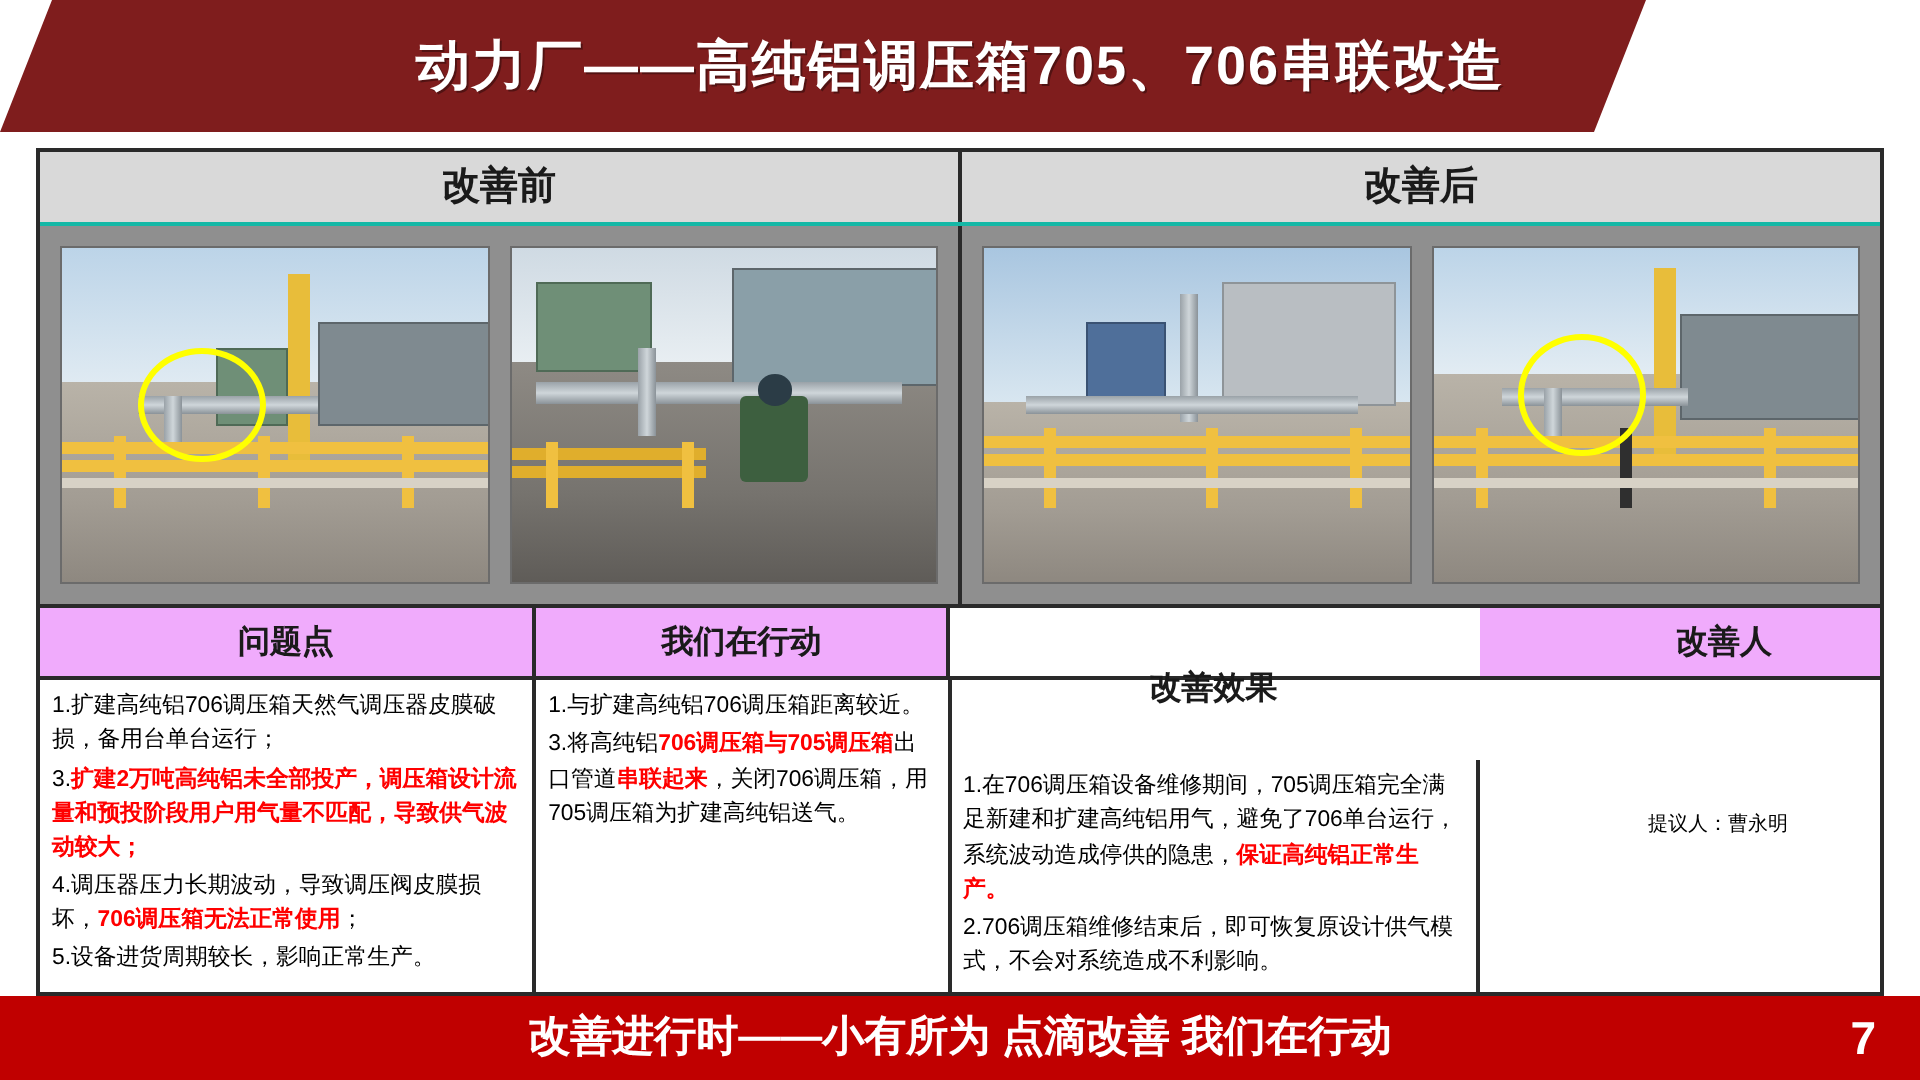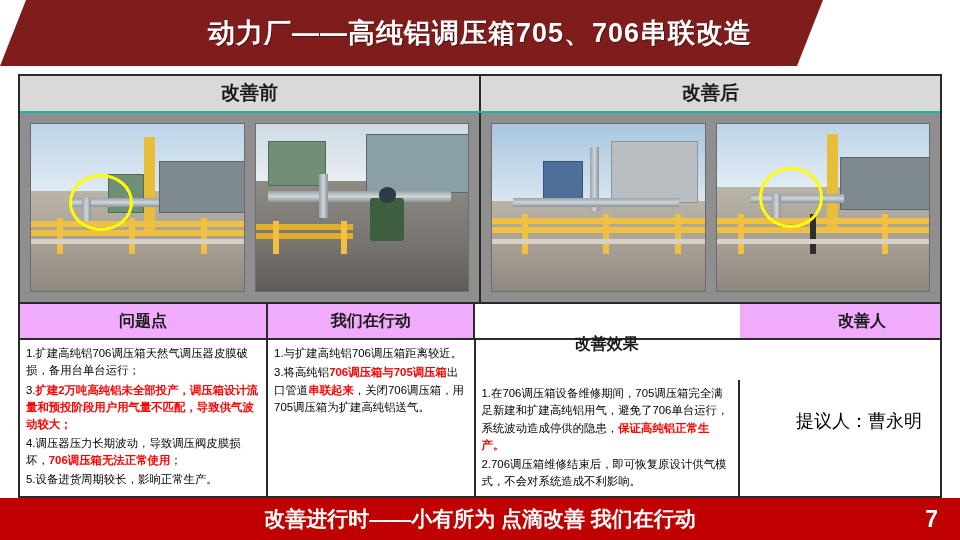--- a/index.html
+++ b/index.html
@@ -249,21 +249,21 @@
 
   .col-body p {
     margin: 0 0 2px 0;
   }
   .red { color: #FF0000; }
   .rb { color: #FF0000; font-weight: bold; }
 
   .person-lines {
     margin-top: 58px;
     text-align: center;
-    font-size: 18px;
+    font-size: 10px;
     line-height: 2.0;
   }
 
   
   .footer {
     position: absolute;
     left: 0;
     bottom: 0;
     width: 960px;
     height: 42px;

